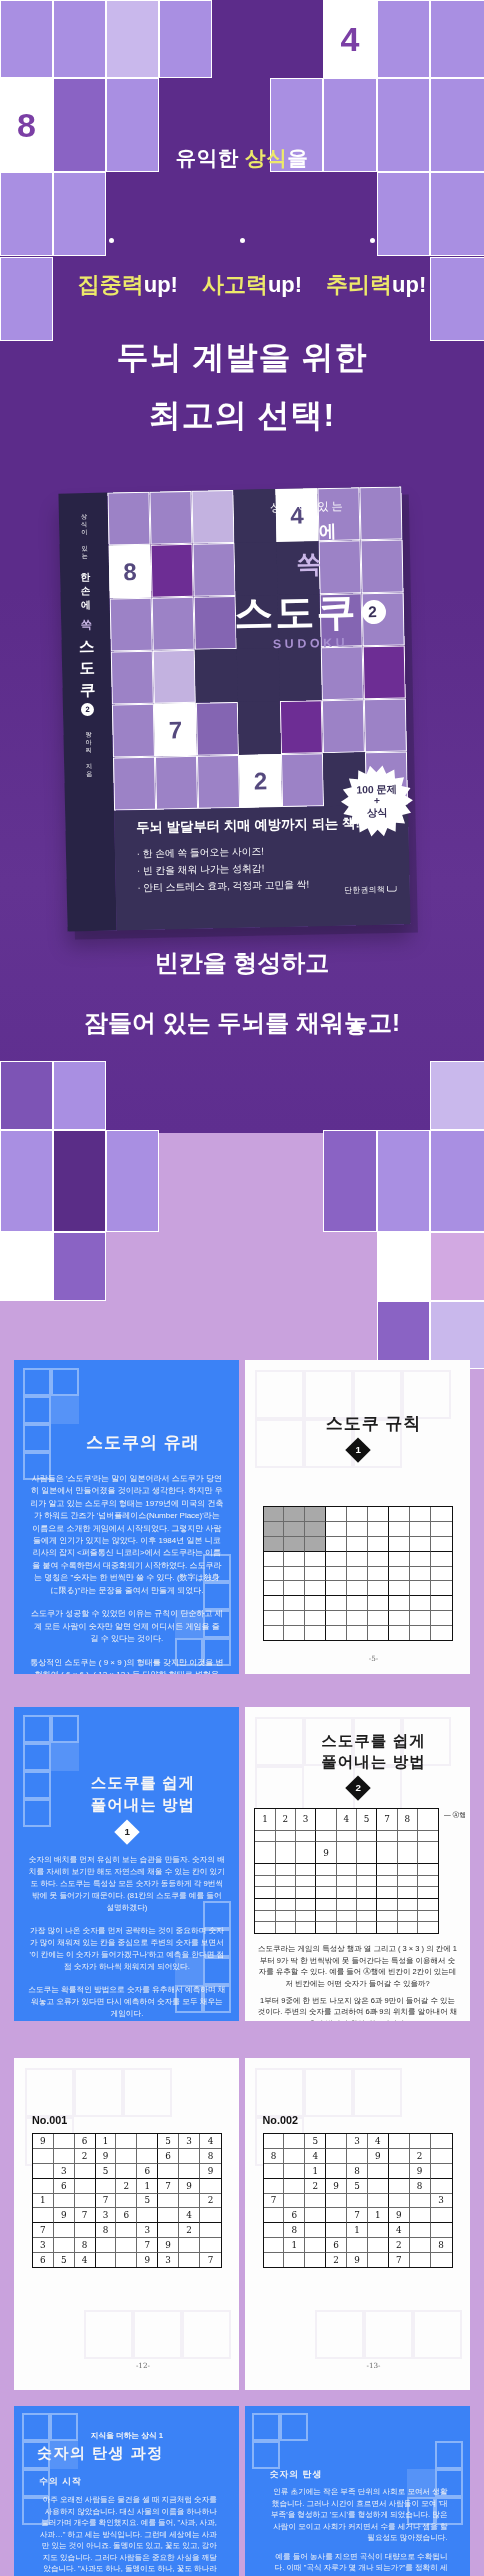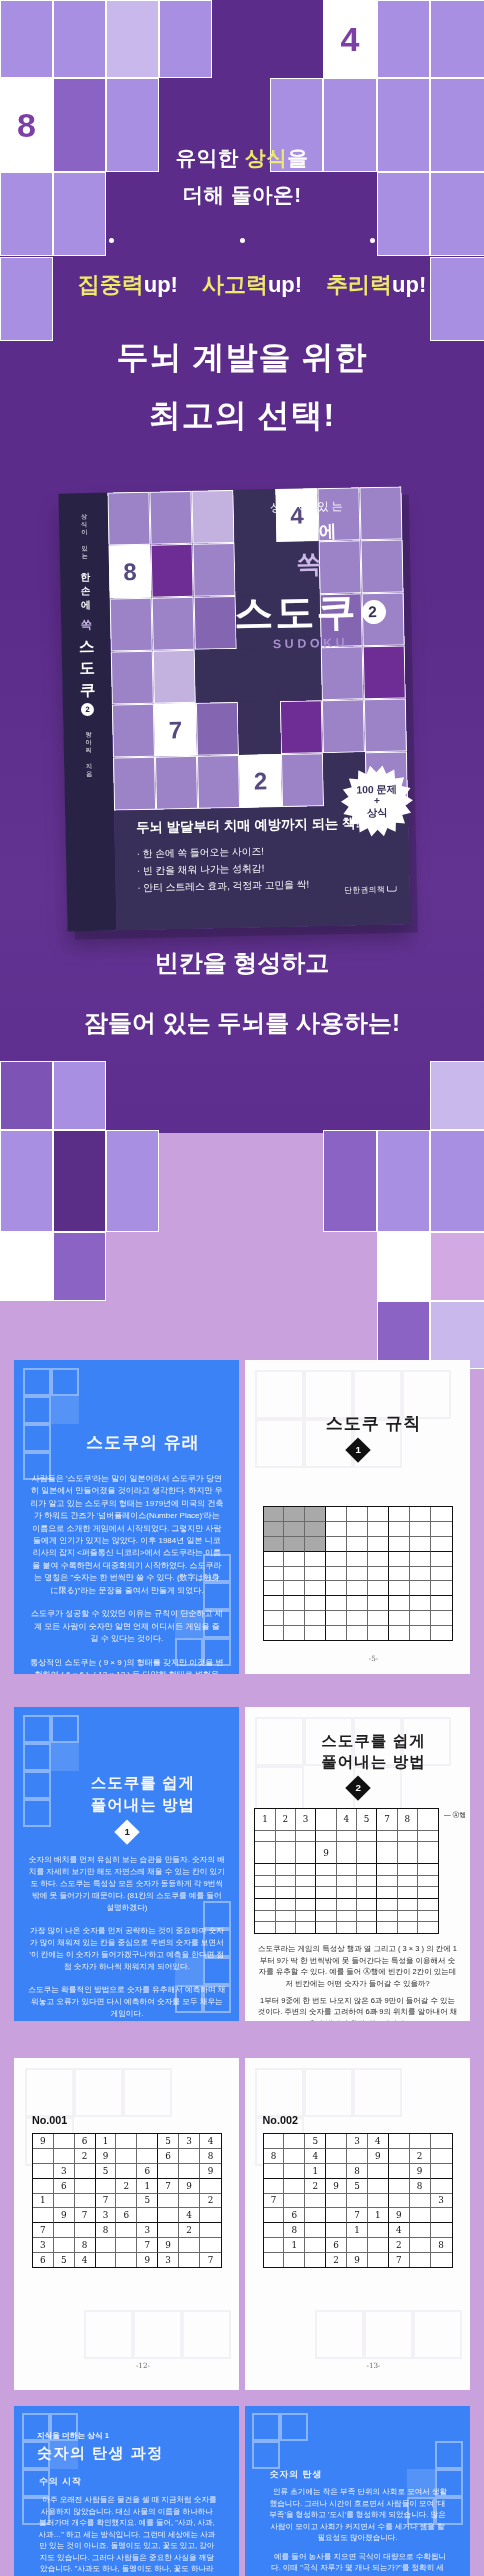--- a/index.html
+++ b/index.html
@@ -70,21 +70,21 @@
   .pg-title2 { font-size:15.5px; font-weight:bold; letter-spacing:1px; }
   .pg-body { font-size:8px; line-height:1.55; }
   .pg-body p { margin-bottom:11.3px; }
   .dia { position:absolute; left:50%; width:17.5px; height:17.5px; transform:translateX(-50%) rotate(45deg);
          display:flex; align-items:center; justify-content:center; }
   .dia span { transform:rotate(-45deg); font-weight:bold; font-size:9.8px; }
   .dia-dark { background:#111; color:#fff; } .dia-white { background:#fff; color:#222; }
   .pageno { font-family:"DejaVu Serif", serif; font-size:7.2px; color:#666; }
   .no-label { position:absolute; font-size:10.8px; font-weight:bold; color:#111; }
   .article { text-align:justify; font-size:7.6px; line-height:1.52; }
-  .article p { margin-bottom:7.2px; text-indent:5.2px; }
+  .article p { margin-bottom:7.2px; text-indent:5.2px;text-align:right; }
   .art-h1 { font-size:7.7px; font-weight:bold; }
   .art-title { font-size:15px; font-weight:bold; letter-spacing:1.5px; }
   .art-sub { font-size:8.8px; font-weight:bold; letter-spacing:1px; }
 
   
   .deco { position:absolute; display:grid; grid-template-columns:repeat(2,28px); grid-auto-rows:28px; }
   .deco i { border:2.1px solid var(--dc,rgba(255,255,255,.4)); }
   .deco i.f { background:var(--df,rgba(255,255,255,.14)); border-color:transparent; }
   .deco i.e { border:none; }
   .deco-big { grid-template-columns:repeat(4,49px); grid-auto-rows:49px; }
@@ -133,21 +133,20 @@
     <div class="blk c-lav" style="left:53px;top:172px;width:53px;height:84px"></div>
     <div class="blk c-lav" style="left:377px;top:172px;width:53px;height:84px"></div>
     <div class="blk c-lav" style="left:430px;top:172px;width:55px;height:84px"></div>
 
     <div class="blk c-lav" style="left:0;top:257px;width:53px;height:84px"></div>
     <div class="blk c-lav" style="left:430px;top:257px;width:55px;height:84px"></div>
 
     <div class="ctr hero-line" style="top:144px">
       <span>유익한 </span><span class="em">상식</span><span>을</span>
     </div>
-    <div class="ctr hero-line" style="top:181px">더해 돌아온!</div>
 
     <div class="dots">
       <span class="dot" style="left:109px"></span>
       <span class="dot" style="left:240px"></span>
       <span class="dot" style="left:370px"></span>
     </div>
     <div class="badges">
       <div class="badge"><span class="em">집중력</span><span>up!</span></div>
       <div class="badge"><span class="em">사고력</span><span>up!</span></div>
       <div class="badge"><span class="em">추리력</span><span>up!</span></div>
@@ -235,21 +234,21 @@
             <div>100 문제</div>
               <div>+</div>
               <div>상식</div>
           </div>
         </div>
         <div class="logo" style="right:13.4px;bottom:30px">단한권의책</div>
       </div>
     </div>
 
     <div class="ctr mid-line" style="top:947px">빈칸을 형성하고</div>
-    <div class="ctr mid-line" style="top:1007px">잠들어 있는 두뇌를 사용하는!</div>
+    <div class="ctr mid-line" style="top:1007px">잠들어 있는 두뇌를 채워놓고!</div>
   </div>
 
   <div class="sec sec-pages">
 
     <div class="blk c-strong" style="left:0;top:-72px;width:53px;height:69px"></div>
     <div class="blk c-lav" style="left:53px;top:-72px;width:53px;height:69px"></div>
     <div class="blk c-lav" style="left:0;top:-3.1px;width:53px;height:102px"></div>
     <div class="blk c-deep" style="left:53px;top:-3.1px;width:53px;height:102px"></div>
     <div class="blk c-lav" style="left:106px;top:-3.1px;width:53px;height:102px"></div>
     <div class="blk c-white" style="left:0;top:99px;width:53px;height:69px"></div>
@@ -751,21 +750,21 @@
           <i></i>
           <i></i>
           <i></i>
           <i class="f"></i>
           <i></i>
           <i class="e"></i>
           <i></i>
           <i class="e"></i>
         </div>
 
-      <div class="abs art-h1" style="left:10%;width:80%;text-align:left;top:25px">지식을 더하는 상식 1</div>
+      <div class="abs art-h1" style="left:10%;width:80%;text-align:center;top:25px">지식을 더하는 상식 1</div>
       <div class="abs art-title" style="left:10%;width:80%;text-align:left;top:38px">숫자의 탄생 과정</div>
       <div class="abs art-sub" style="left:11%;width:80%;text-align:left;top:70px">수의 시작</div>
       <div class="abs article" style="left:10%;width:80%;top:88px">
         <p>아주 오래전 사람들은 물건을 셀 때 지금처럼 숫자를 사용하지 않았습니다. 대신 사물의 이름을 하나하나 불러가며 개수를 확인했지요. 예를 들어, "사과, 사과, 사과…" 하고 세는 방식입니다. 그런데 세상에는 사과만 있는 것이 아니죠. 돌멩이도 있고, 꽃도 있고, 강아지도 있습니다. 그러다 사람들은 중요한 사실을 깨달았습니다. "사과도 하나, 돌멩이도 하나, 꽃도 하나라고 부를 수 있구나!"라는 인식이 생긴 것입니다. 서로 다른 사물이라도 '개수'라는 공통된 속성이 있다는 것을 발견한 것이지요. 이 발견으로 인해 '수 세기'가 가능해지고 '숫자'라는 개념을 만들 수 있게 된 것입니다.</p>
 
       </div>
     </div>
     <div class="pg pg-dark" style="left:245px;top:1273px;height:348px">
       <div class="deco" style="left:7.2px;top:7.2px">
           <i></i>

